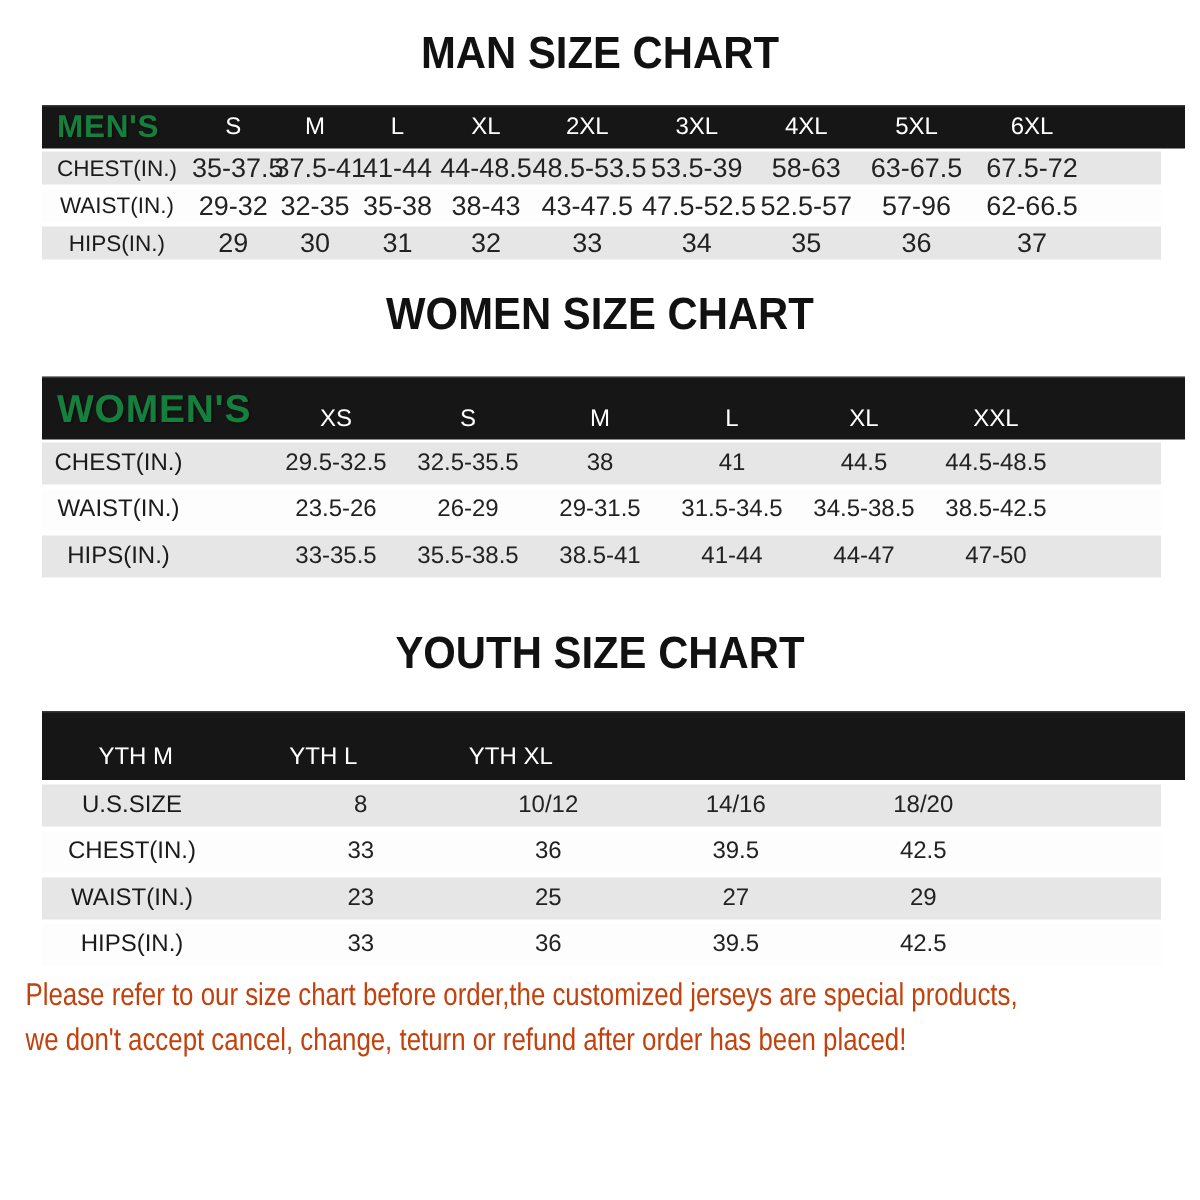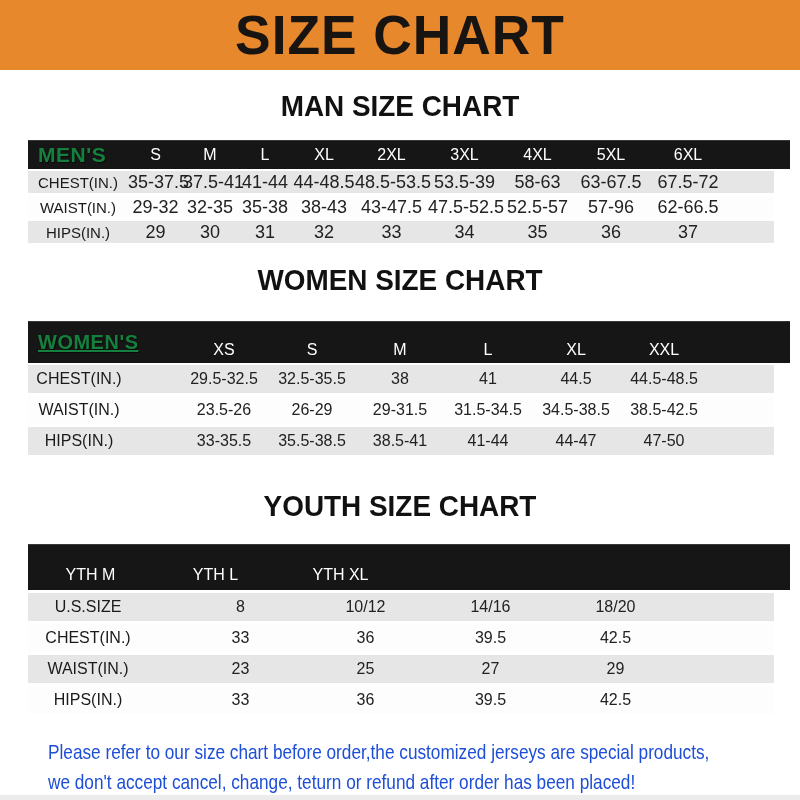--- a/index.html
+++ b/index.html
@@ -43,21 +43,21 @@
 
   .flexrow{display:flex;align-items:center;width:746px;}
 
   .cell{text-align:center;white-space:nowrap;}
 
   .bar-label{
     color:#15803d;font-weight:700;text-align:left;padding-left:10px;box-sizing:border-box;
     letter-spacing:.5px;text-shadow:1px 1px 1px rgba(0,0,0,.6);
   }
   .sec0 .bar-label{font-size:21px;}
-  .sec1 .bar-label{font-size:20px;text-decoration:underline;}
+  .sec1 .bar-label{font-size:26px;}
   .sec2 .bar-label{font-size:23px;letter-spacing:1px;}
 
   .size-head{color:#fff;}
   .sec0 .size-head{font-size:16px;}
   .sec1 .size-head,.sec2 .size-head{font-size:16px;margin-top:15px;}
 
   .rows{margin-top:2px;}
   .sec2 .rows{margin-top:3px;}
   .trow{margin-bottom:3px;}
   .sec0 .trow{height:22px;}
@@ -89,36 +89,33 @@
   .sec1 .cell.label{width:102px;}
   .sec1 .cell:not(.label){width:88px;}
   .sec1 .cell.d0{margin-left:50px;}
 
   
   .sec2 .cell.label{width:120px;}
   .sec2 .cell:not(.label){width:125px;}
   .sec2 .cell.d0{margin-left:30px;}
 
   
-  .footer-note{margin-top:23px;padding-left:48px;color:#1d4ed8;}
+  .footer-note{margin-top:5px;padding-left:17px;color:#c2410c;}
   .footer-line{
     font-size:21px;line-height:30px;font-weight:400;white-space:nowrap;
     transform:scaleX(.82);transform-origin:0 50%;
   }
 
   .bottom-strip{position:absolute;left:0;bottom:0;width:800px;height:5px;background:#ECECEC;}
 </style>
 </head>
 <body>
 
 <div class="page">
 
-  <div class="banner">
-    <div class="banner-title">SIZE CHART</div>
-  </div>
 
   <section class="sec0">
     <h2 class="section-heading">MAN SIZE CHART</h2>
     <div class="size-table">
       <div class="bar">
         <div class="flexrow">
           <div class="cell label bar-label">MEN'S</div>
         <div class="cell d0 size-head">S</div>
             <div class="cell d1 size-head">M</div>
             <div class="cell d2 size-head">L</div>

